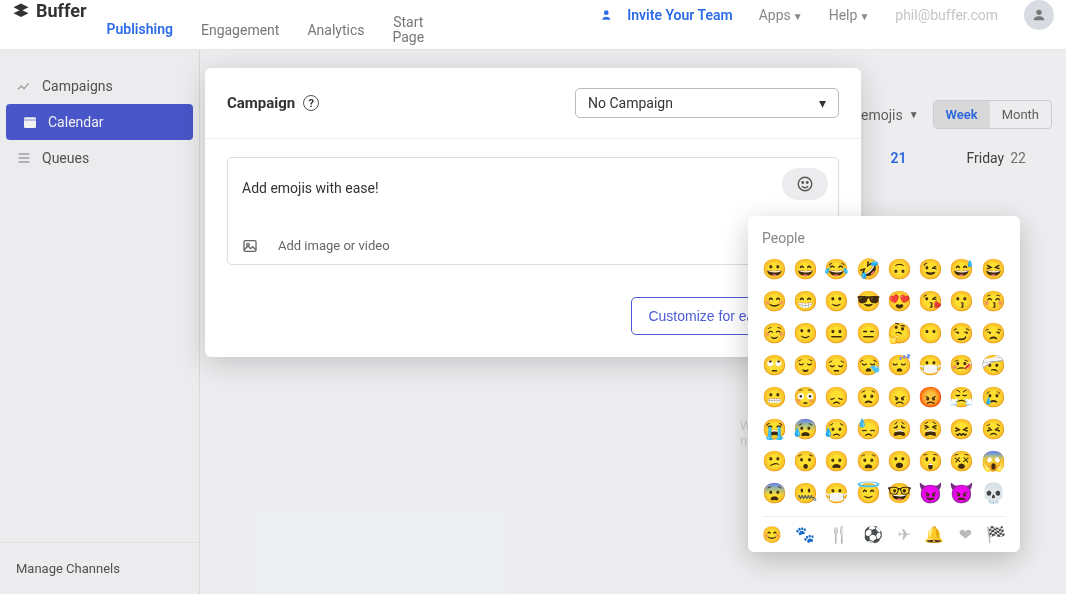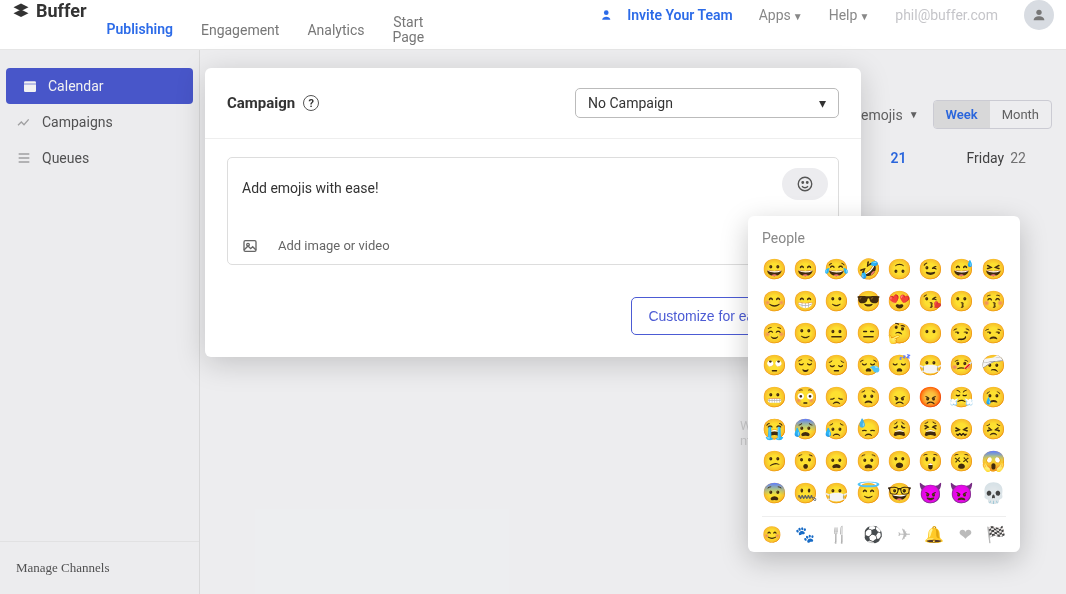--- a/index.html
+++ b/index.html
@@ -17,21 +17,21 @@
 .avatar { width: 30px; height: 30px; border-radius: 50%; background: #d8dce2; display: flex; align-items: center; justify-content: center; color: #666; }
 .dd { font-size: 10px; margin-left: 2px; }
 
 
 .body { display: flex; height: calc(100% - 50px); }
 .sidebar { width: 200px; background: #fafafb; border-right: 1px solid #e6e6e6; padding-top: 18px; display: flex; flex-direction: column; font-size: 14px; color: #555; }
 .side-item { display: flex; align-items: center; gap: 10px; padding: 10px 16px; cursor: pointer; }
 .side-item.active { background: #4c5bd4; color: #fff; border-radius: 4px; margin: 0 6px; }
 .side-icon { width: 16px; height: 16px; opacity: .7; }
 .side-item.active .side-icon { opacity: 1; }
-.side-bottom { margin-top: auto; padding: 18px 16px; border-top: 1px solid #eee; font-size: 13px; color: #555; font-family: Liberation Serif, serif; }
+.side-bottom { margin-top: auto; padding: 18px 16px; border-top: 1px solid #eee; font-size: 13px; color: #555; }
 
 .main { flex: 1; position: relative; background: #fbfbfc; }
 
 
 .cal-toolbar { position: absolute; top: 50px; right: 14px; display: flex; align-items: center; gap: 14px; color: #666; font-size: 14px; }
 .channels { display: flex; align-items: center; gap: 4px; }
 .tog { display: flex; border: 1px solid #d7d7df; border-radius: 4px; overflow: hidden; }
 .tog > div { padding: 6px 12px; cursor: pointer; font-size: 13px; }
 .tog .on { background: #e5e5e5; color: #2c6be8; font-weight: 600; }
 .dayhdr { position: absolute; top: 100px; right: 40px; display: flex; gap: 60px; color: #444; font-size: 14px; }
@@ -97,32 +97,32 @@
           <circle cx="12" cy="8" r="4"></circle>
           <path d="M4 20c0-4 4-6 8-6s8 2 8 6"></path>
         </svg>
     </div>
   </div>
 </div>
 
 <div class="body">
 
   <div class="sidebar">
+    <div class="side-item">
+      <svg class="side-icon" viewBox="0 0 24 24" fill="none" stroke="#888" stroke-width="2">
+          <path d="M3 17l5-5 4 4 7-8"></path>
+        </svg>
+      <span>Campaigns</span>
+    </div>
     <div class="side-item active">
       <svg class="side-icon" viewBox="0 0 24 24" fill="#fff">
           <rect x="3" y="5" width="18" height="16" rx="2"></rect>
           <path d="M3 9h18" stroke="#4c5bd4"></path>
         </svg>
       <span>Calendar</span>
-    </div>
-    <div class="side-item">
-      <svg class="side-icon" viewBox="0 0 24 24" fill="none" stroke="#888" stroke-width="2">
-          <path d="M3 17l5-5 4 4 7-8"></path>
-        </svg>
-      <span>Campaigns</span>
     </div>
     <div class="side-item">
       <svg class="side-icon" viewBox="0 0 24 24" fill="none" stroke="#888" stroke-width="2">
           <path d="M4 6h16M4 12h16M4 18h16"></path>
         </svg>
       <span>Queues</span>
     </div>
     <div class="side-bottom">Manage Channels</div>
   </div>
 

